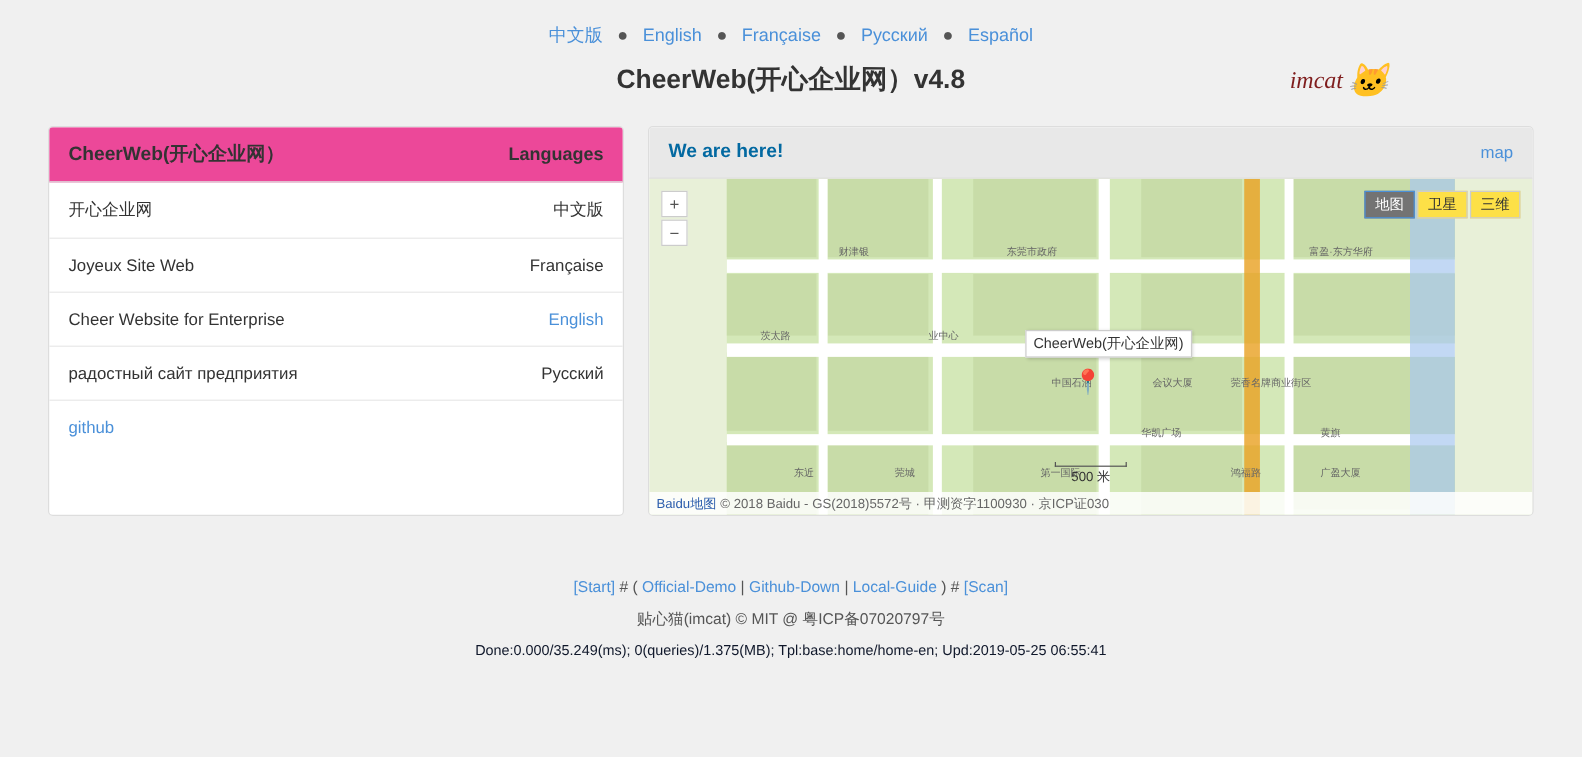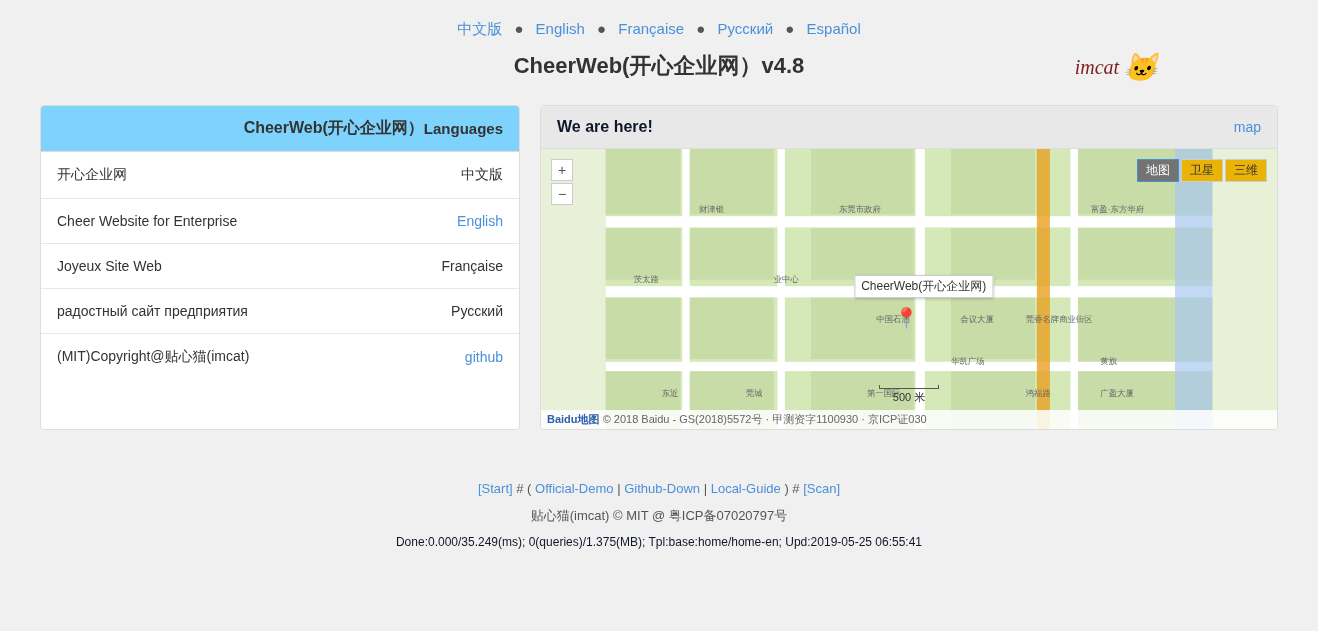--- a/index.html
+++ b/index.html
@@ -83,24 +83,24 @@
 
     
     .left-panel {
       background: white;
       border: 1px solid #ddd;
       border-radius: 4px;
       flex: 0 0 480px;
       overflow: hidden;
     }
     .left-panel-header {
-      background: #7dd3fc;
+      background: #ec4899;
       padding: 12px 16px;
       display: flex;
-      justify-content: flex-end;
+      justify-content: space-between;
       align-items: center;
       border-bottom: 1px solid #ddd;
     }
     .left-panel-title {
       font-size: 16px;
       font-weight: bold;
       color: #333;
     }
     .left-panel-lang-header {
       font-size: 15px;
@@ -141,21 +141,21 @@
       background: #e8e8e8;
       padding: 12px 16px;
       display: flex;
       justify-content: space-between;
       align-items: center;
       border-bottom: 1px solid #ddd;
     }
     .right-panel-title {
       font-size: 16px;
       font-weight: bold;
-      color: #0f172a;
+      color: #0369a1;
     }
     .right-panel-map-link {
       color: #4a90d9;
       text-decoration: none;
     }
 
     
     .map-container {
       width: 100%;
       height: 280px;
@@ -198,21 +198,21 @@
       position: absolute;
       top: 10px;
       right: 10px;
       display: flex;
       gap: 2px;
       z-index: 10;
     }
     .map-type-btn {
       padding: 2px 8px;
       font-size: 12px;
-      background: #eab308;
+      background: #fde047;
       border: 1px solid #ccc;
       cursor: pointer;
       color: #333;
     }
     .map-type-btn.active {
       background: #737373;
       color: white;
       border-color: #4a90d9;
     }
 
@@ -271,21 +271,21 @@
       left: 0;
       right: 0;
       background: rgba(255,255,255,0.85);
       font-size: 11px;
       padding: 2px 6px;
       color: #666;
       z-index: 10;
     }
     .baidu-logo {
       color: #2e5fad;
-      font-weight: bold;
+      font-weight: normal;
       text-align: right;
     }
 
     
     .footer-section {
       text-align: center;
       color: #555;
       font-size: 13px;
       line-height: 1.8;
       margin-top: 47px;
@@ -339,37 +339,36 @@
         <span class="left-panel-title">CheerWeb(开心企业网）</span>
         <span class="left-panel-lang-header">Languages</span>
       </div>
 
       <div class="lang-row">
         <span class="lang-row-name">开心企业网</span>
         <span class="lang-row-name">中文版</span>
       </div>
 
       <div class="lang-row">
+        <span class="lang-row-name">Joyeux Site Web</span>
+        <span class="lang-row-name">Française</span>
+      </div>
+
+      <div class="lang-row">
         <span class="lang-row-name">Cheer Website for Enterprise</span>
         <a href="#" class="lang-row-link">English</a>
-      </div>
-
-      <div class="lang-row">
-        <span class="lang-row-name">Joyeux Site Web</span>
-        <span class="lang-row-name">Française</span>
       </div>
 
       <div class="lang-row">
         <span class="lang-row-name">радостный сайт предприятия</span>
         <span class="lang-row-name">Русский</span>
       </div>
 
 
       <div class="lang-row">
-        <span class="lang-row-name">(MIT)Copyright@贴心猫(imcat)</span>
         <a href="#" class="lang-row-link">github</a>
       </div>
     </div>
 
     <div class="right-panel">
       <div class="right-panel-header">
         <span class="right-panel-title">We are here!</span>
         <a href="#" class="right-panel-map-link">map</a>
       </div>
 

